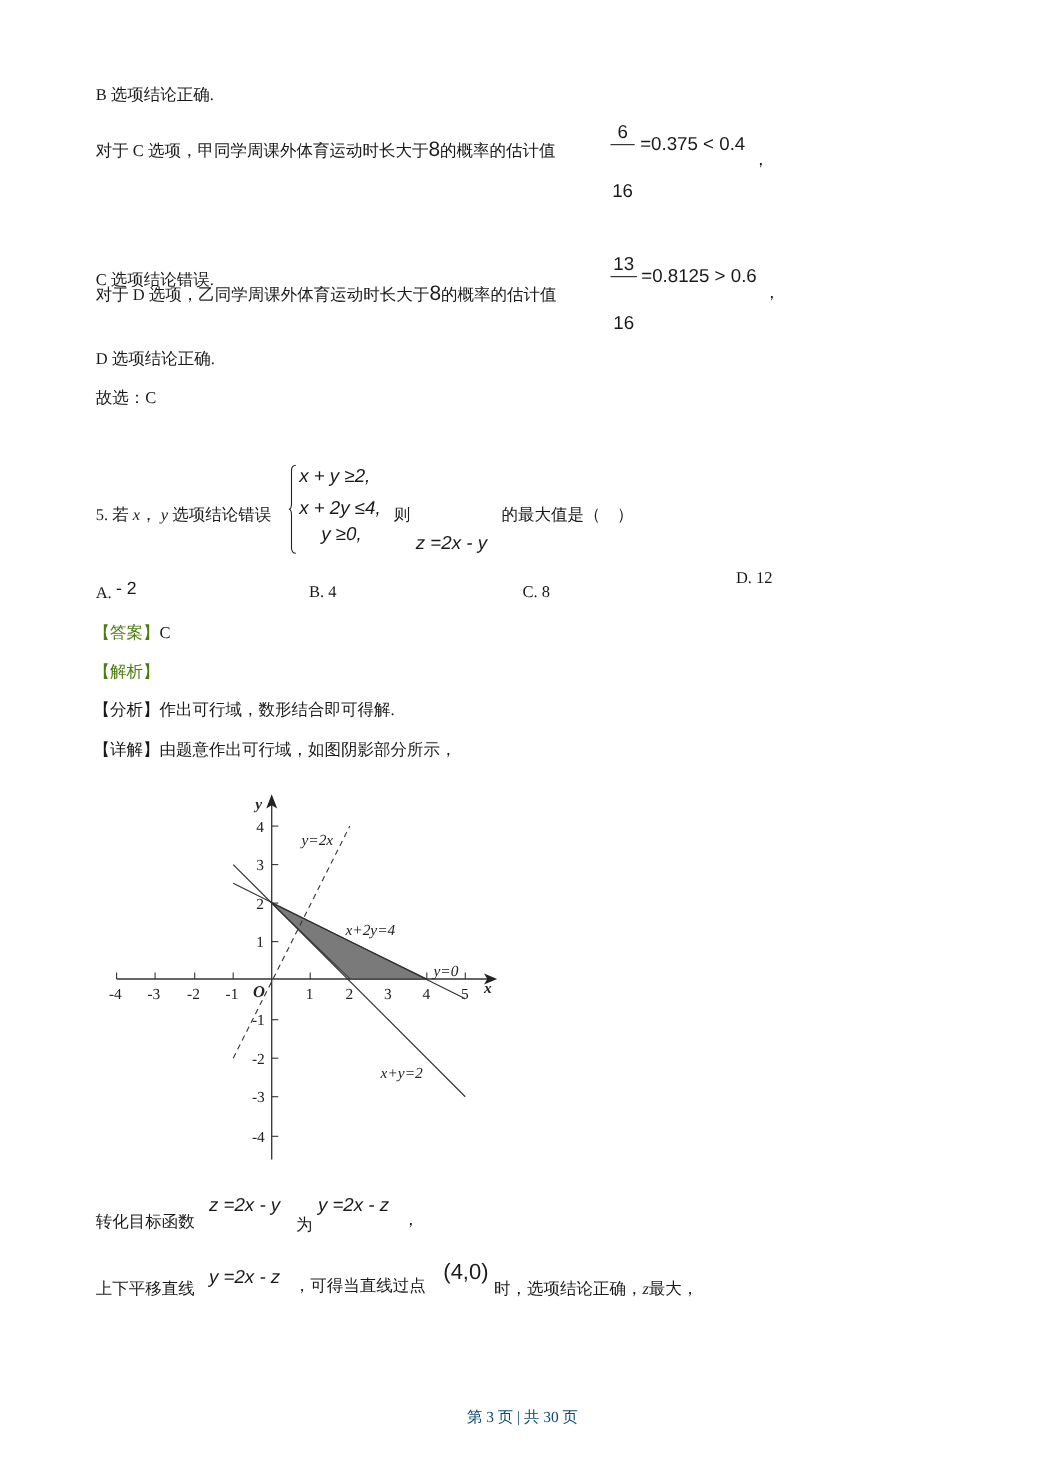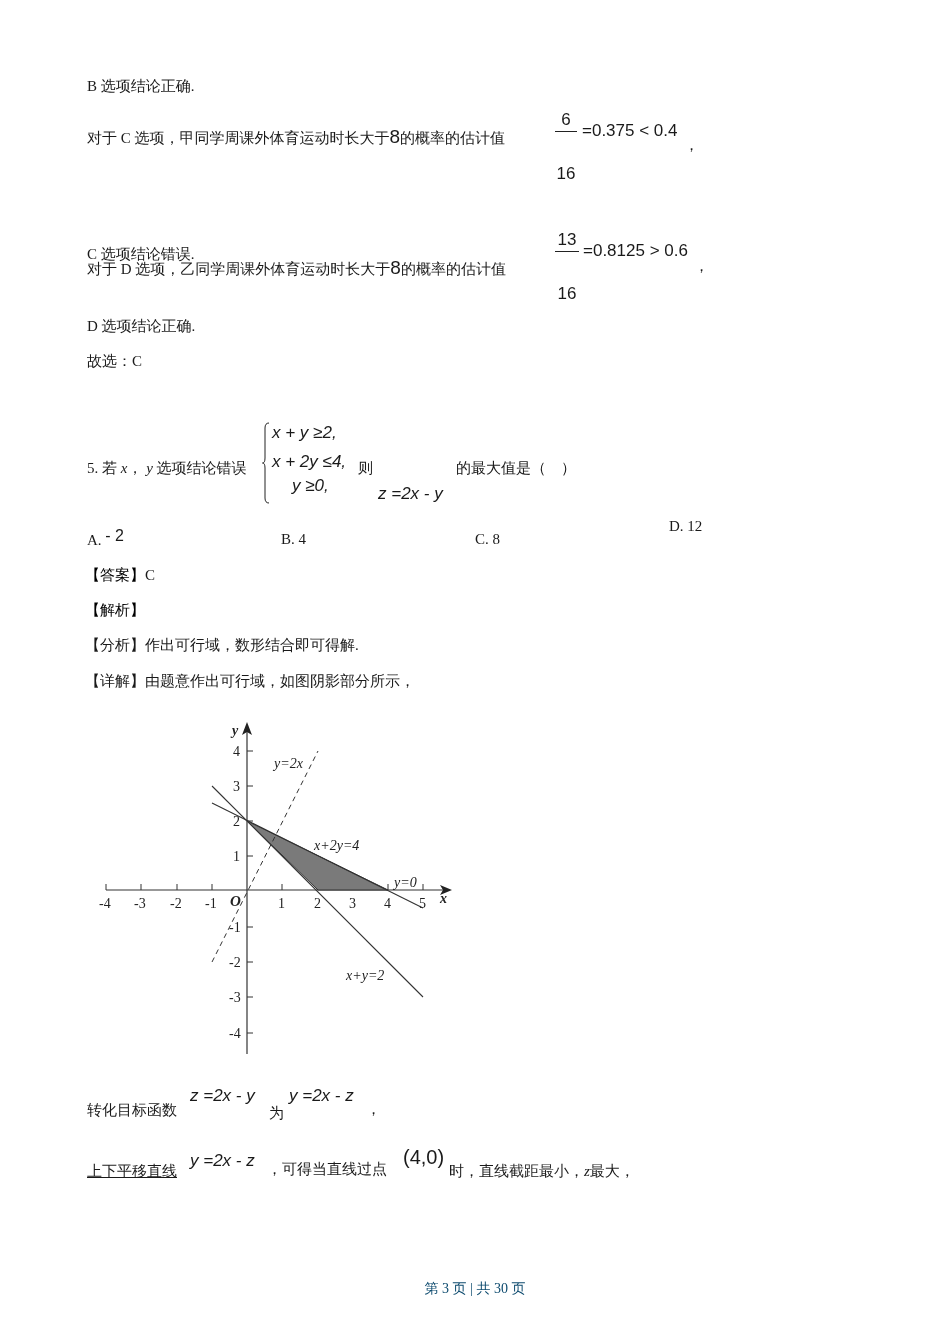--- a/index.html
+++ b/index.html
@@ -9,21 +9,21 @@
     color: #1a1a1a; font-size: 15px;
   }
   .line { position: absolute; left: 87px; white-space: nowrap; }
   .math { font-family: "Liberation Sans", "DejaVu Sans", sans-serif; font-size: 17px; }
   .ital { font-style: italic; }
   .frac { position: absolute; text-align: center; font-family: "Liberation Sans", sans-serif; font-size: 17px; }
   .frac .num { display: block; line-height: 20px; }
   .frac .bar { display: block; border-top: 1px solid #222; margin: 1px 0; }
   .frac .den { display: block; line-height: 20px; margin-top: 32px; }
   .abs { position: absolute; white-space: nowrap; }
-  .blue { color: #000000; }
+  .blue { color: #4d7c0f; }
   .brace { position: absolute; left: 262px; top: 422px; width: 8px; height: 82px; }
   .footer { position: absolute; top: 1280px; left: 0; width: 950px; text-align: center; font-size: 14px; color: #0c4a6e; }
   svg text { font-family: "Liberation Serif", "DejaVu Serif", serif; }
 </style>
 </head>
 <body>
 
 <div class="line" style="top:77px;">B 选项结论正确.</div>
 
 <div class="line" style="top:126px;">
@@ -172,21 +172,21 @@
 </svg>
 
 <div class="line" style="top:1101px;">
   <span>转化目标函数</span>
 </div>
 <div class="abs math ital" style="left:190px; top:1086px;">z =2x - y</div>
 <div class="abs" style="left:269px; top:1104px;">为</div>
 <div class="abs math ital" style="left:289px; top:1086px;">y =2x - z</div>
 <div class="abs" style="left:366px; top:1100px;">，</div>
 
-<div class="line" style="top:1162px;text-decoration:underline;">上下平移直线</div>
+<div class="line" style="top:1162px;">上下平移直线</div>
 <div class="abs math ital" style="left:190px; top:1151px;">y =2x - z</div>
 <div class="abs" style="left:267px; top:1160px;">，可得当直线过点</div>
 <div class="abs math" style="left:403px; top:1146px; font-size:20px;">(4,0)</div>
 <div class="abs" style="left:449px; top:1162px;">
-  <span>时，直线截距最小，</span><span class="ital">z</span><span>最大，</span>
+  <span>时，选项结论正确，</span><span class="ital">z</span><span>最大，</span>
 </div>
 
 <div class="footer">第 3 页 | 共 30 页</div>
 
 </body></html>

